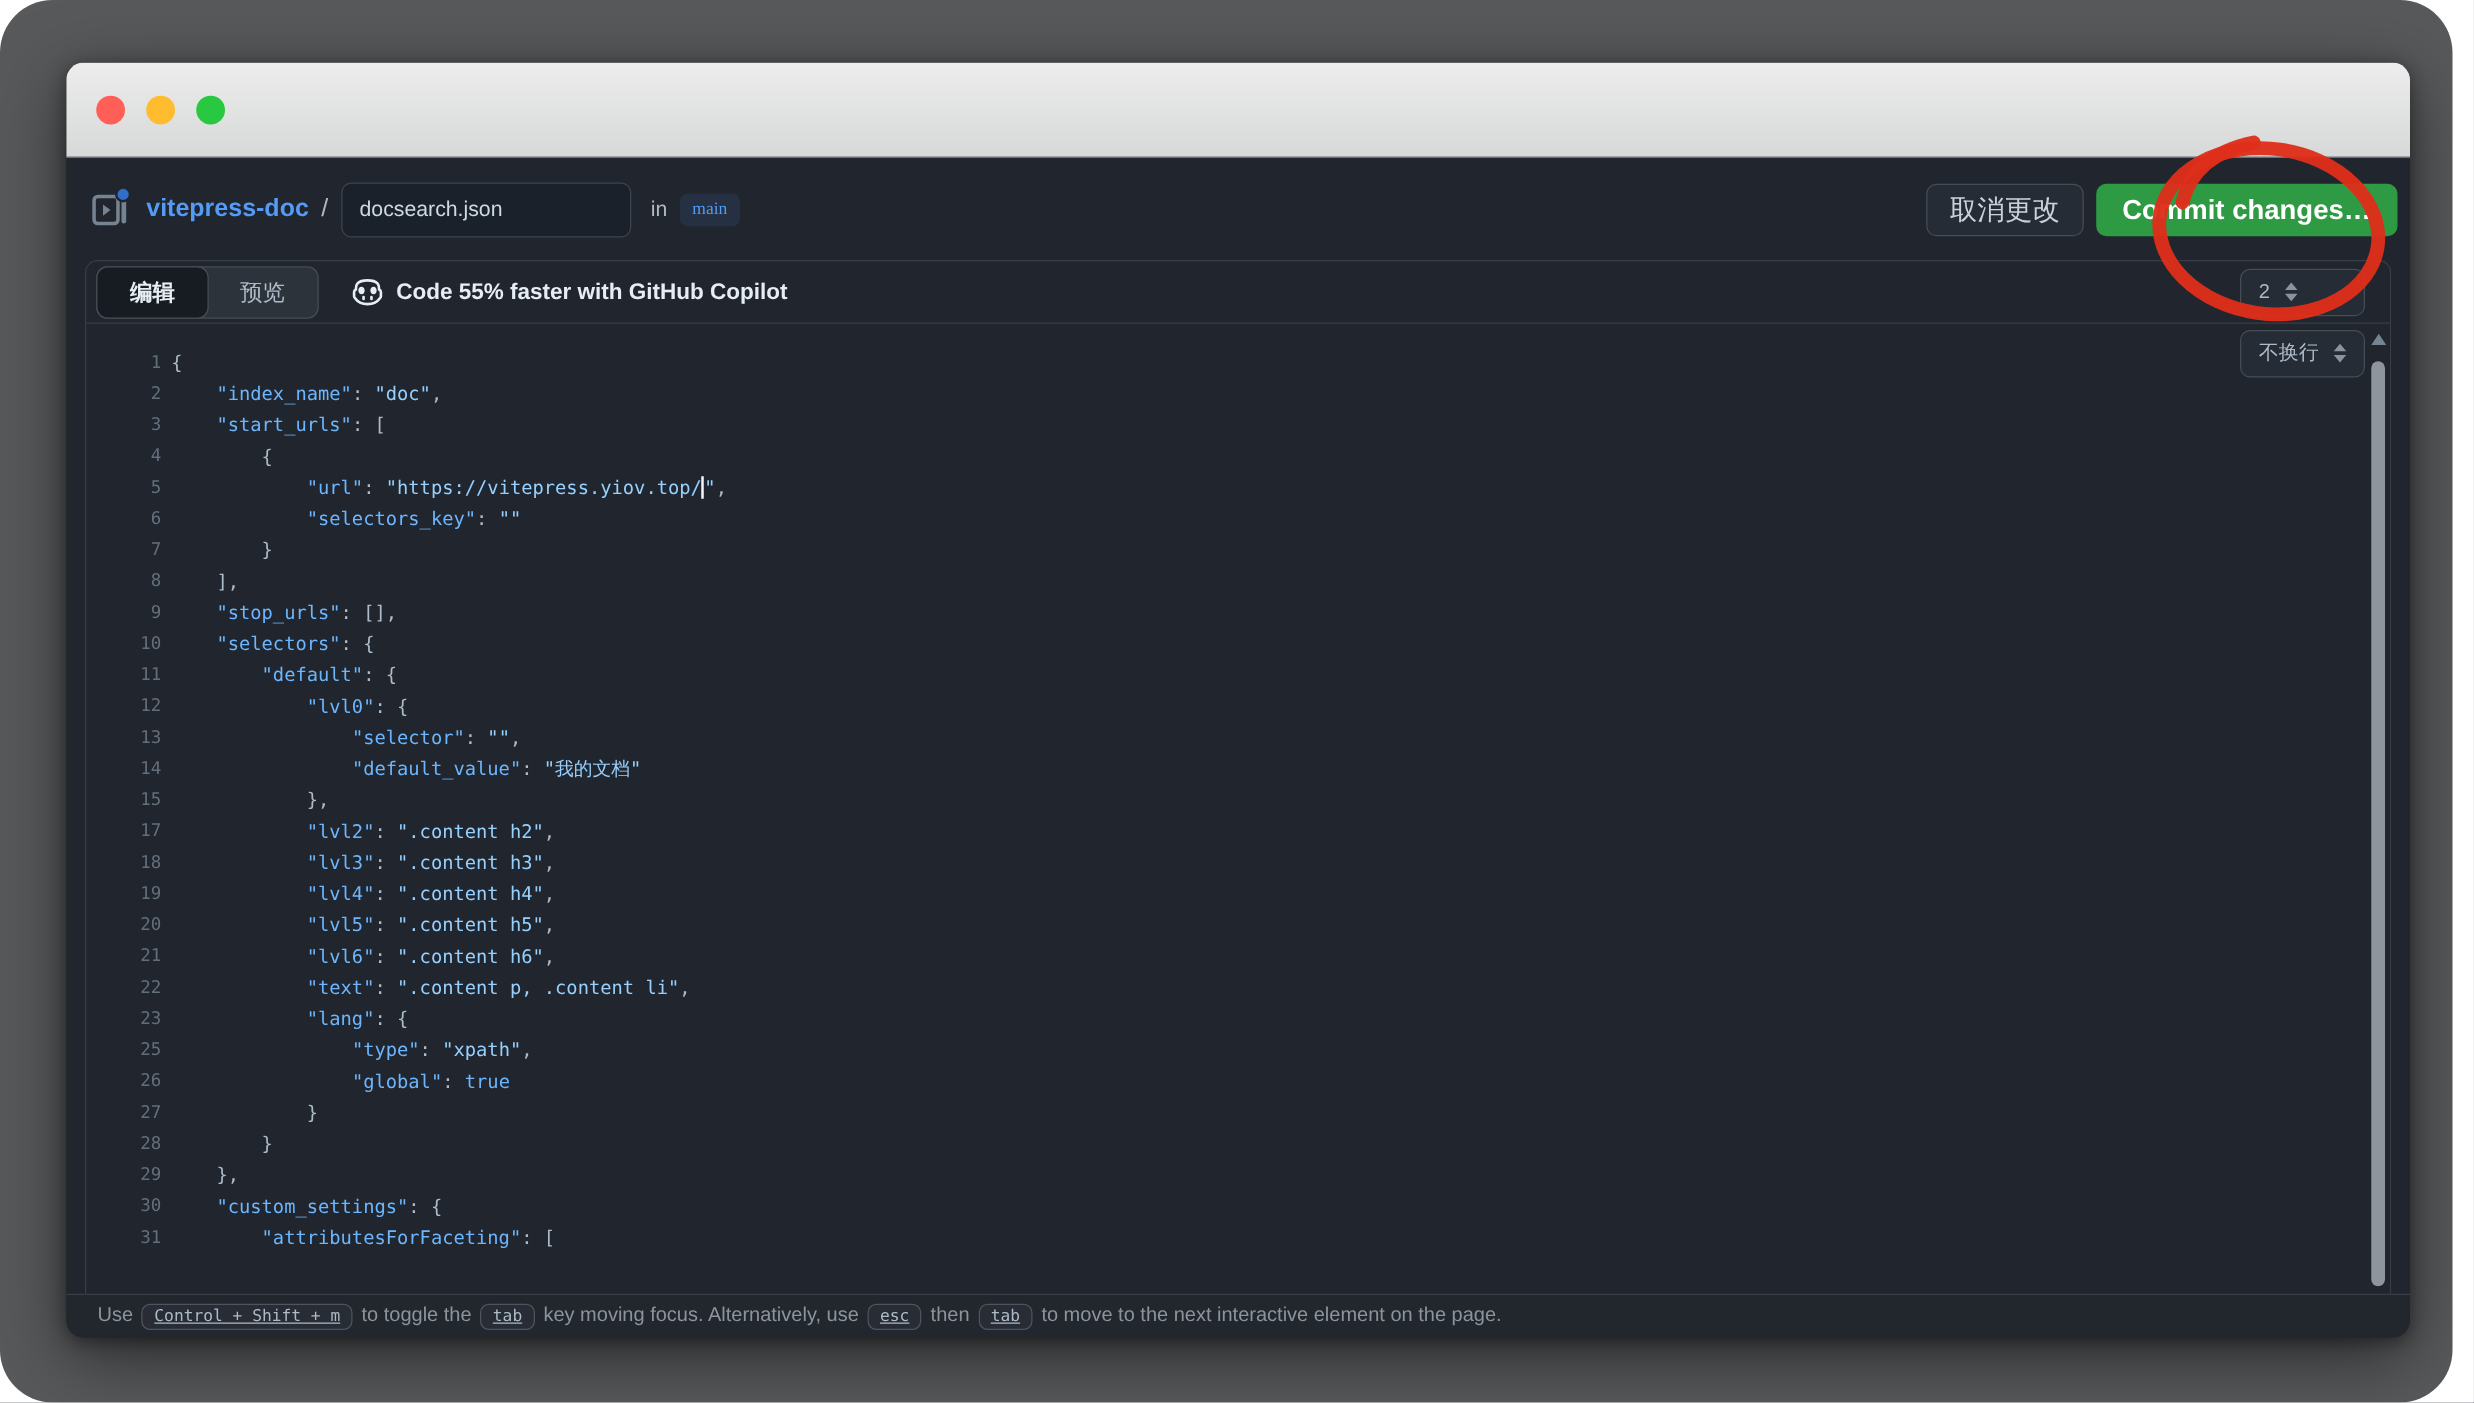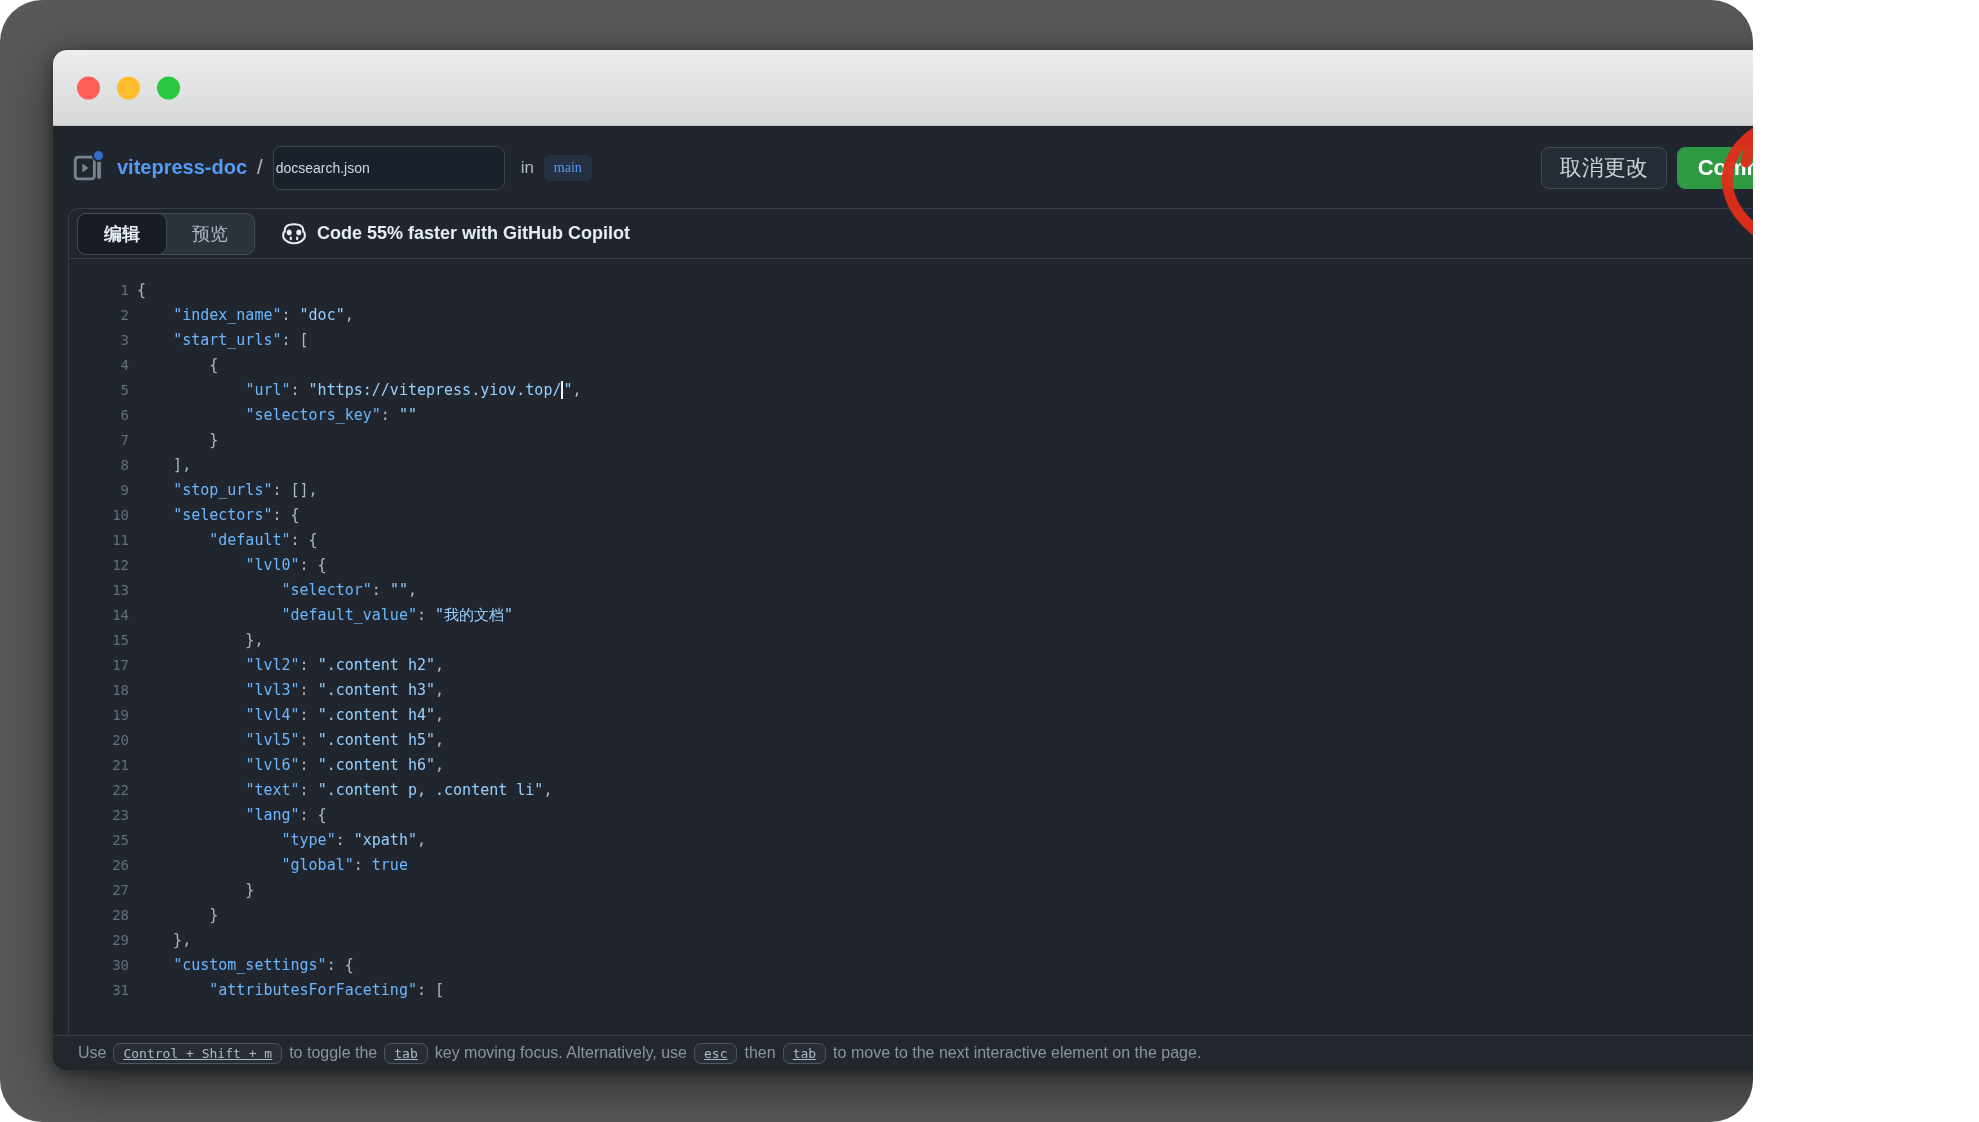--- a/index.html
+++ b/index.html
@@ -1,38 +1,38 @@
 <!DOCTYPE html>
 <html><head>
 <meta charset="utf-8">
 <style>
   html,body{margin:0;padding:0;background:#ffffff;}
   *{box-sizing:border-box;}
   body{font-family:"Liberation Sans","DejaVu Sans",sans-serif;}
-  .canvas{position:relative;width:1753px;height:1122px;background:#58595b;border-radius:42px;overflow:hidden;}
+  .canvas{position:relative;width:1962px;height:1122px;background:#58595b;border-radius:42px;overflow:hidden;}
 
   
   .window{position:absolute;left:53px;top:50px;width:1875px;height:1020px;border-radius:14px;
     background:#21262e;overflow:hidden;
     box-shadow:0 16px 56px rgba(0,0,0,.5),0 3px 14px rgba(0,0,0,.4);}
   .titlebar{position:relative;height:76px;background:linear-gradient(#ededed,#d7d8d8);border-bottom:1px solid #bcbcbc;}
   .light{position:absolute;top:50%;transform:translateY(-50%);width:23px;height:23px;border-radius:50%;}
   .light.red{left:24px;background:#ff5f57;}
   .light.yellow{left:64px;background:#febc2e;}
   .light.green{left:104px;background:#28c840;}
 
   
   .header{position:absolute;top:77px;left:0;right:0;height:81px;display:flex;align-items:center;padding:0 10px 0 20px;}
   .repo-icon-wrap{position:relative;width:30px;height:30px;margin-right:14px;flex:none;}
   .repo-icon-wrap svg{display:block;}
   .notif-dot{position:absolute;right:-2px;top:-4px;width:13px;height:13px;border-radius:50%;background:#316dca;border:2px solid #21262e;}
   .repo-name{color:#539bf5;font-weight:700;font-size:20px;}
   .path-sep{color:#adbac7;font-size:20px;margin:0 10px;}
   .filename-input{width:232px;height:44px;background:#1b212a;border:1px solid #3d444d;border-radius:8px;
-    color:#cdd9e5;font-size:14px;padding:0 2px;outline:none;font-family:inherit;}
+    color:#cdd9e5;font-size:17px;padding:0 14px;outline:none;font-family:inherit;}
   .in-label{color:#adbac7;font-size:17px;margin:0 10px 0 16px;}
   .branch-badge{font-family:Liberation Serif, serif;font-size:14px;color:#539bf5;
     background:#253142;border-radius:6px;padding:5px 10px;}
   .header-spacer{flex:1;}
   .btn{height:42px;border-radius:8px;font-size:22px;display:inline-flex;align-items:center;justify-content:center;
     padding:0 18px;cursor:pointer;border:1px solid #444c56;font-family:inherit;}
   .btn.cancel{background:#262c36;color:#c9d1d9;margin-right:10px;}
   .btn.commit{background:#2e9a43;border-color:#2e9a43;color:#ffffff;font-weight:600;padding:0 20px;}
 
   

